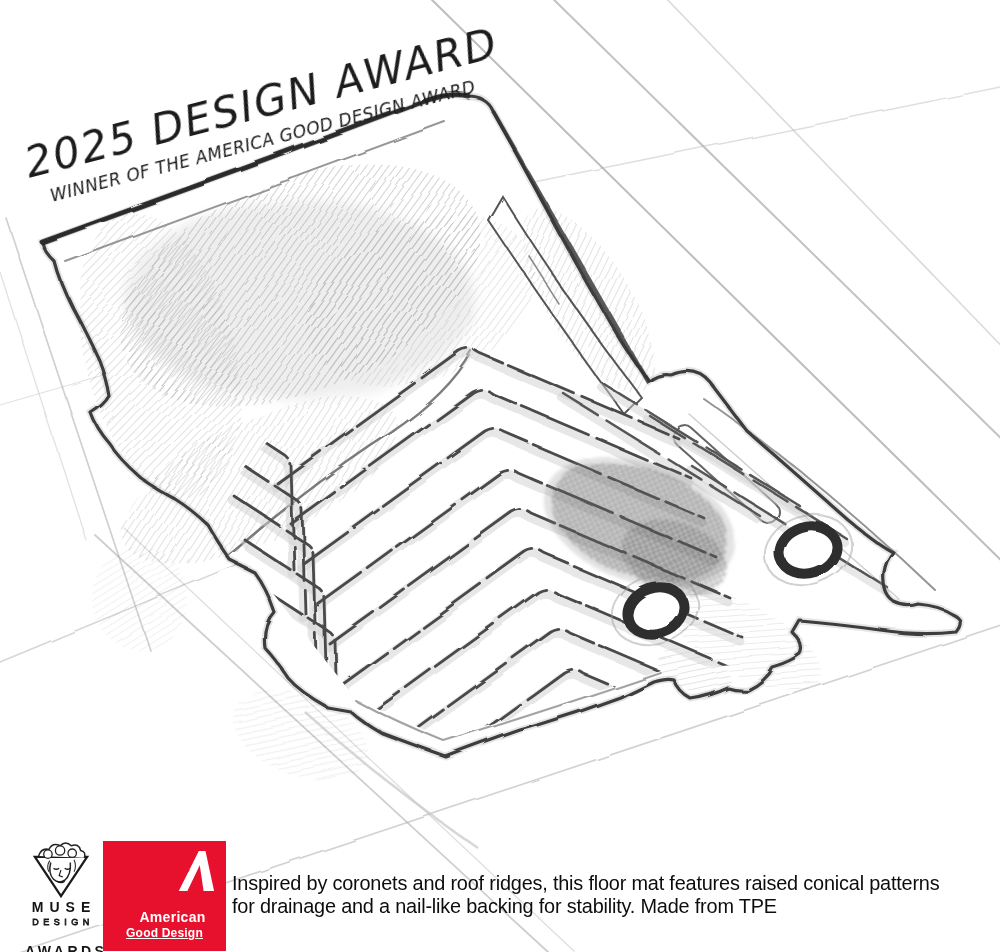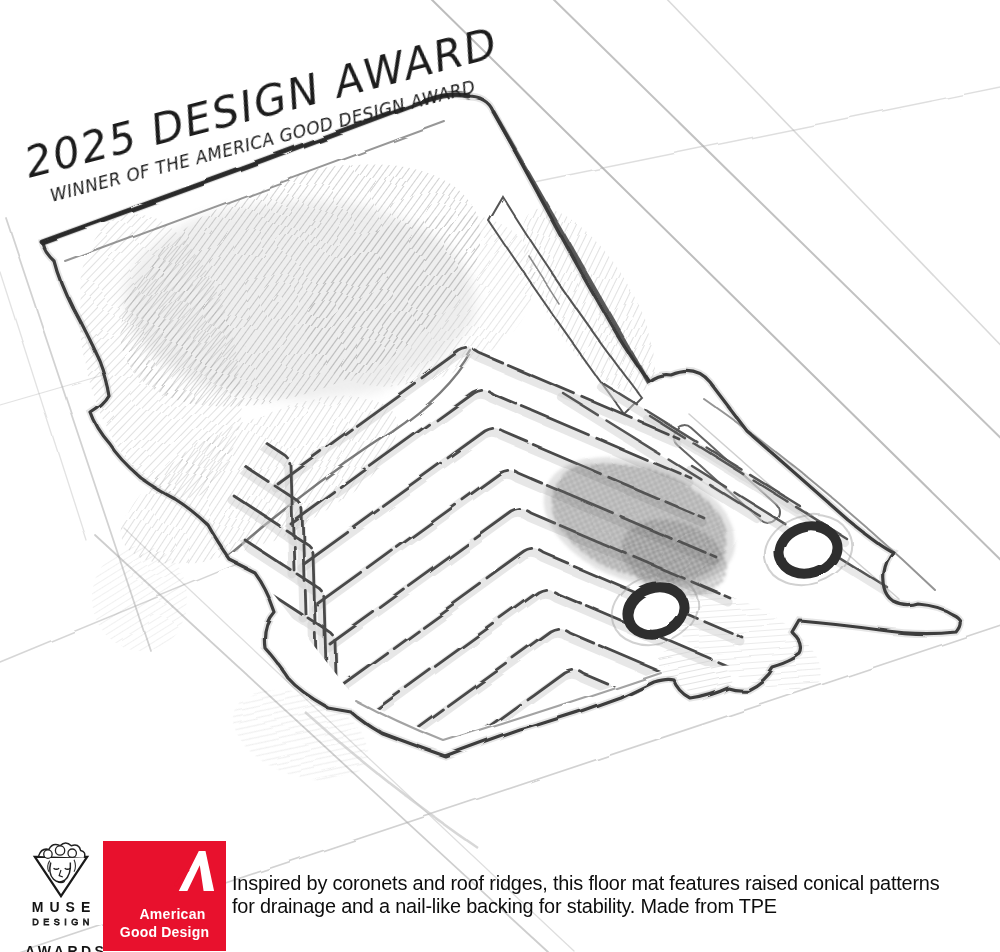--- a/index.html
+++ b/index.html
@@ -22,21 +22,21 @@
   .muse-design{font-size:9px;font-weight:400;letter-spacing:4.5px;margin-top:2px;text-indent:4px;
                color:#fff;-webkit-text-stroke:0.8px #1a1a1a;}
   .muse-awards{font-size:14px;font-weight:600;letter-spacing:3.5px;margin-top:16px;text-indent:3px;}
 
   
   .agd{position:absolute;left:103px;top:841px;width:123px;height:110px;background:#e8112d;}
   .agd-mark{position:absolute;left:58%;top:8%;}
   .agd-text{position:absolute;left:0;right:0;bottom:10px;text-align:center;color:#ffffff;
             font-weight:700;line-height:1.25;}
   .agd-line1{font-size:14px;letter-spacing:.3px;padding-left:16px;}
-  .agd-line2{font-size:14px;letter-spacing:.2px;}
+  .agd-line2{font-size:12px;letter-spacing:.2px;text-decoration:underline;}
 
   
   .caption{position:absolute;left:232px;top:872px;width:758px;color:#0d0d0d;
            font-size:20.5px;line-height:22.5px;letter-spacing:-0.2px;
            transform:scaleX(.97);transform-origin:0 0;}
 
   
   .ridgeL{stroke:#cfcfcf;stroke-width:9;fill:none;opacity:.5;stroke-linecap:round;}
   .ridgeD{stroke:#4a4a4a;stroke-width:2.8;fill:none;stroke-linejoin:round;stroke-linecap:round;
           stroke-dasharray:54 8 30 6 72 9;}

